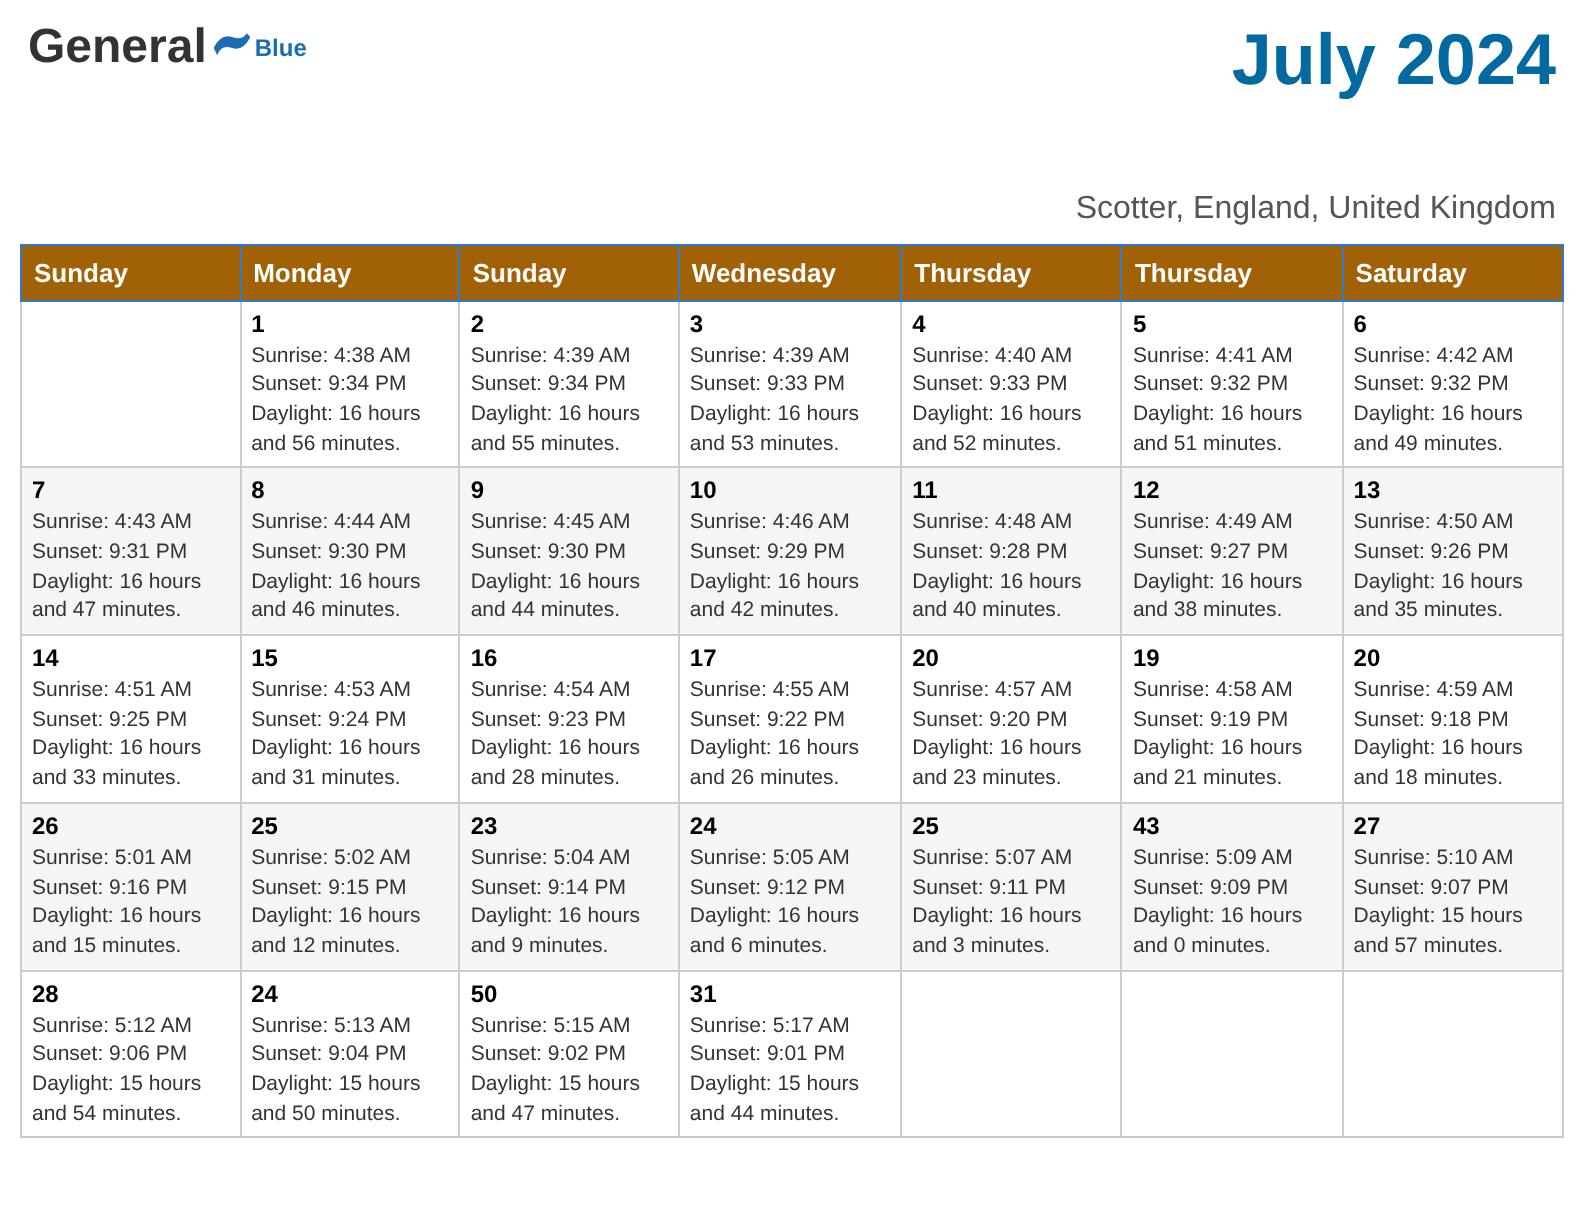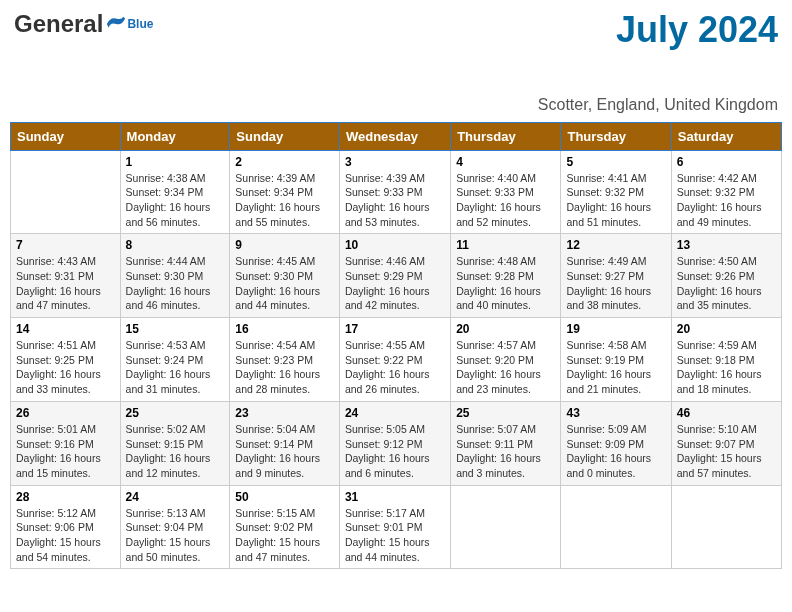--- a/index.html
+++ b/index.html
@@ -227,21 +227,21 @@
         </td>
         <td>
           <span class="day-number">25</span>
           <div class="day-info">Sunrise: 5:07 AM<br>Sunset: 9:11 PM<br>Daylight: 16 hours and 3 minutes.</div>
         </td>
         <td>
           <span class="day-number">43</span>
           <div class="day-info">Sunrise: 5:09 AM<br>Sunset: 9:09 PM<br>Daylight: 16 hours and 0 minutes.</div>
         </td>
         <td>
-          <span class="day-number">46</span>
+          <span class="day-number">27</span>
           <div class="day-info">Sunrise: 5:10 AM<br>Sunset: 9:07 PM<br>Daylight: 15 hours and 57 minutes.</div>
         </td>
       </tr>
       <tr>
         <td>
           <span class="day-number">28</span>
           <div class="day-info">Sunrise: 5:12 AM<br>Sunset: 9:06 PM<br>Daylight: 15 hours and 54 minutes.</div>
         </td>
         <td>
           <span class="day-number">24</span>

